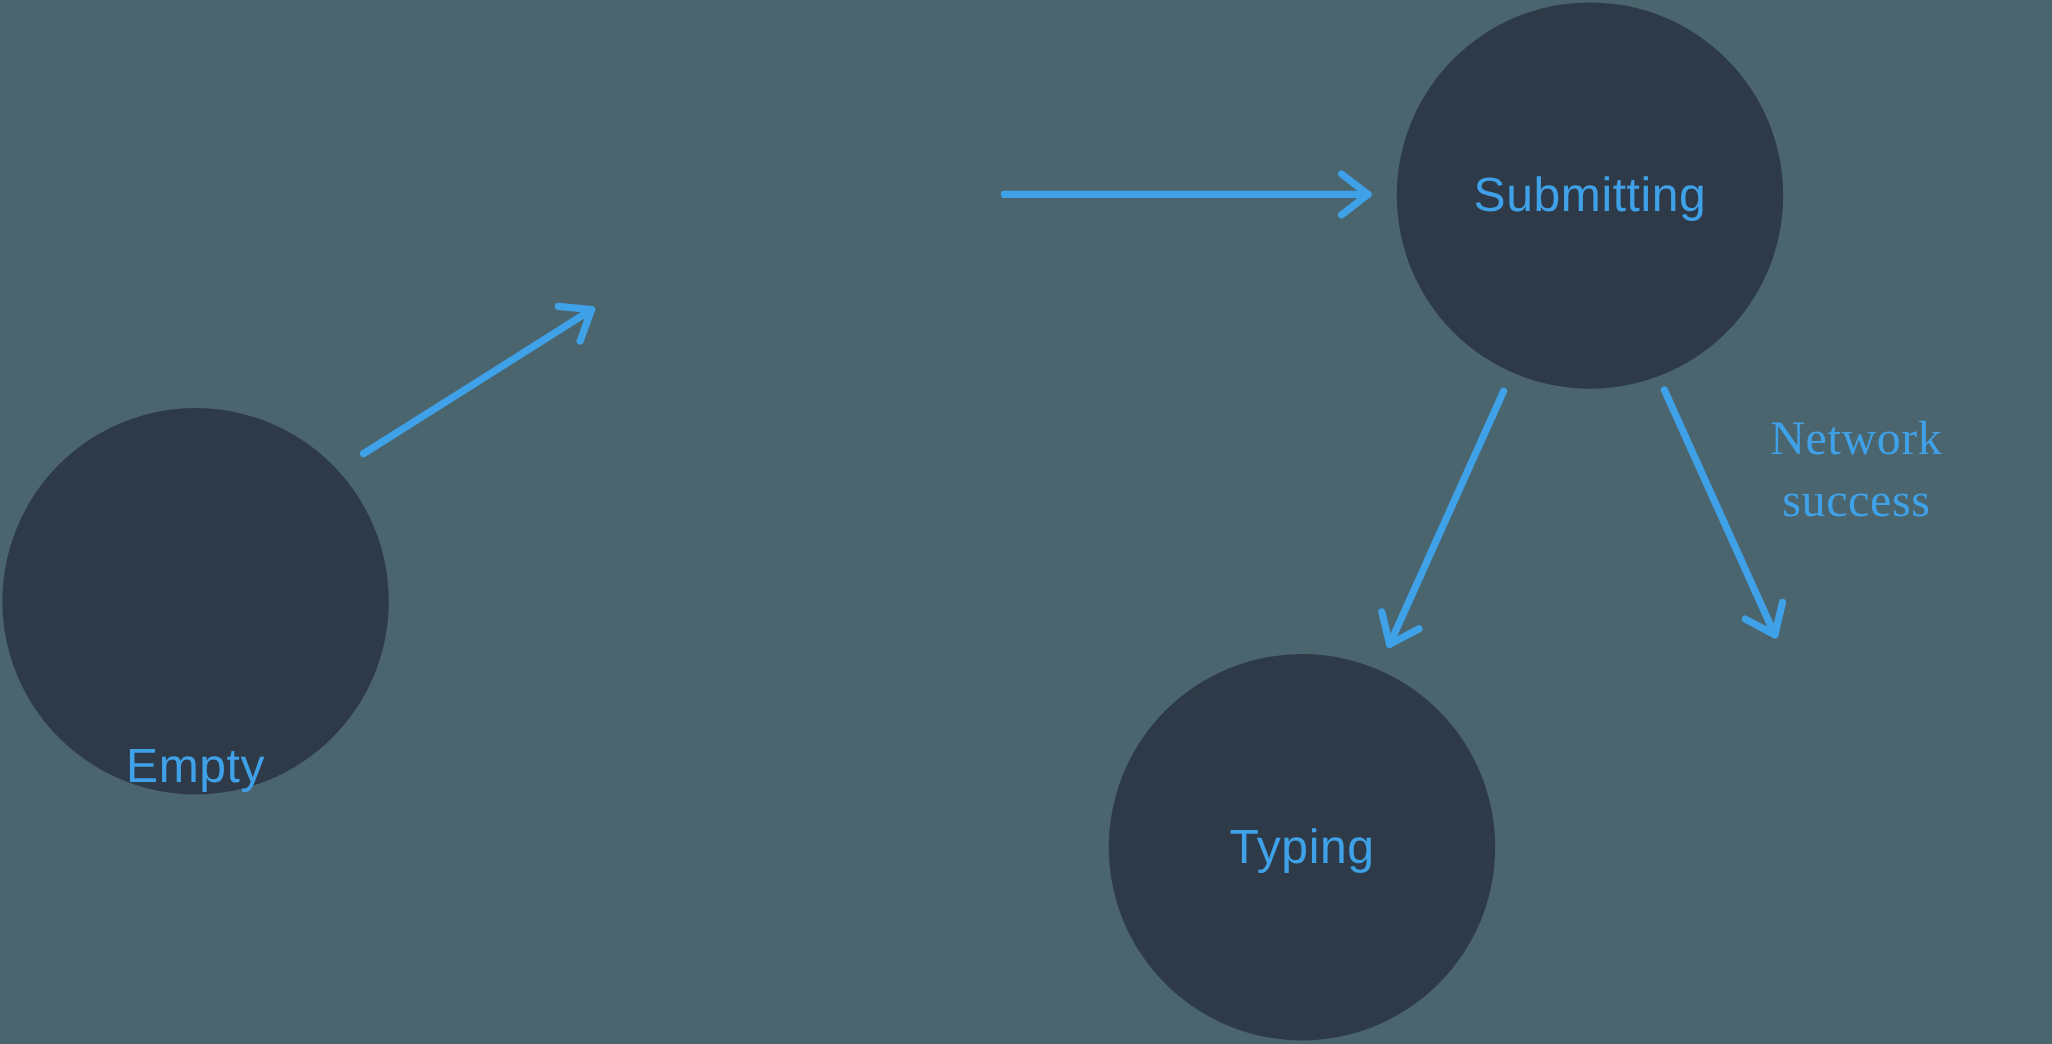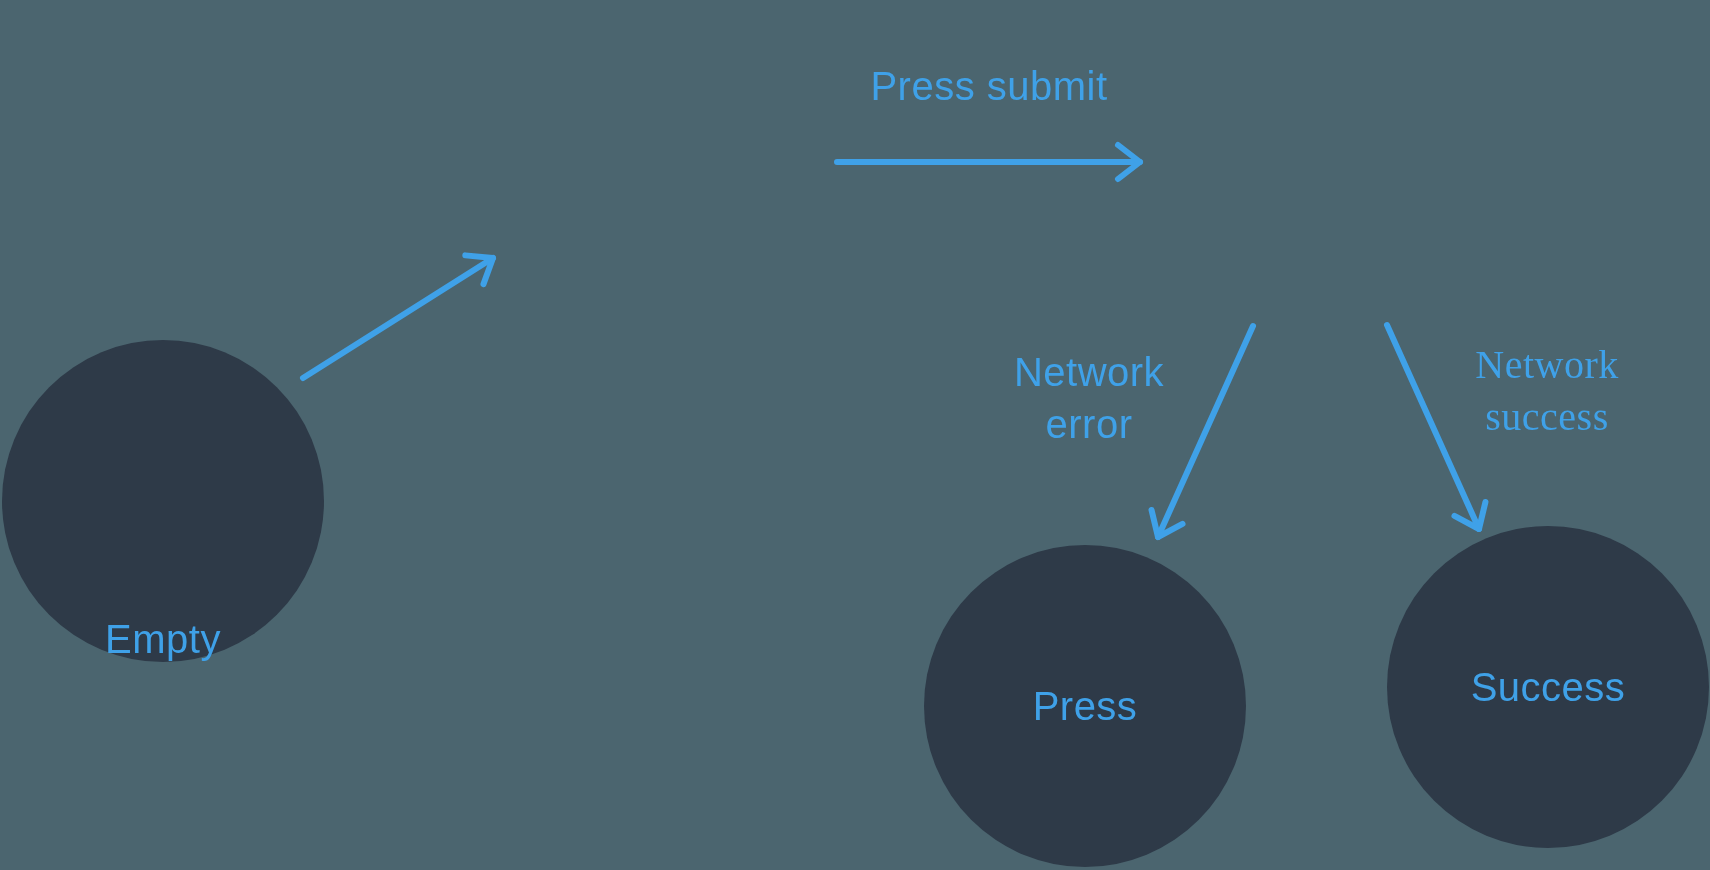--- a/index.html
+++ b/index.html
@@ -85,29 +85,27 @@
     <line class="edge-stroke" x1="837" y1="162" x2="1140" y2="162" marker-end="url(#arrowhead)"></line>
     <line class="edge-stroke" x1="1253" y1="326" x2="1158" y2="537" marker-end="url(#arrowhead)"></line>
     <line class="edge-stroke" x1="1387" y1="325" x2="1479" y2="529" marker-end="url(#arrowhead)"></line>
   </svg>
 
   <div class="node" id="node-empty">
     <span class="node-label">Empty</span>
   </div>
 
 
+  <div class="node" id="node-submitting">
+    <span class="node-label">Submitting</span>
+  </div>
 
   <div class="node" id="node-error">
-    <span class="node-label">Press</span>
-  </div>
-
-  <div class="node" id="node-success">
-    <span class="node-label">Success</span>
+    <span class="node-label">Typing</span>
   </div>
 
 
-  <div class="edge-label" id="label-press-submit">Press submit</div>
 
-  <div class="edge-label" id="label-network-error">Network error</div>
+
 
   <div class="edge-label" id="label-network-success">Network success</div>
 
 </div>
 
 </body></html>

